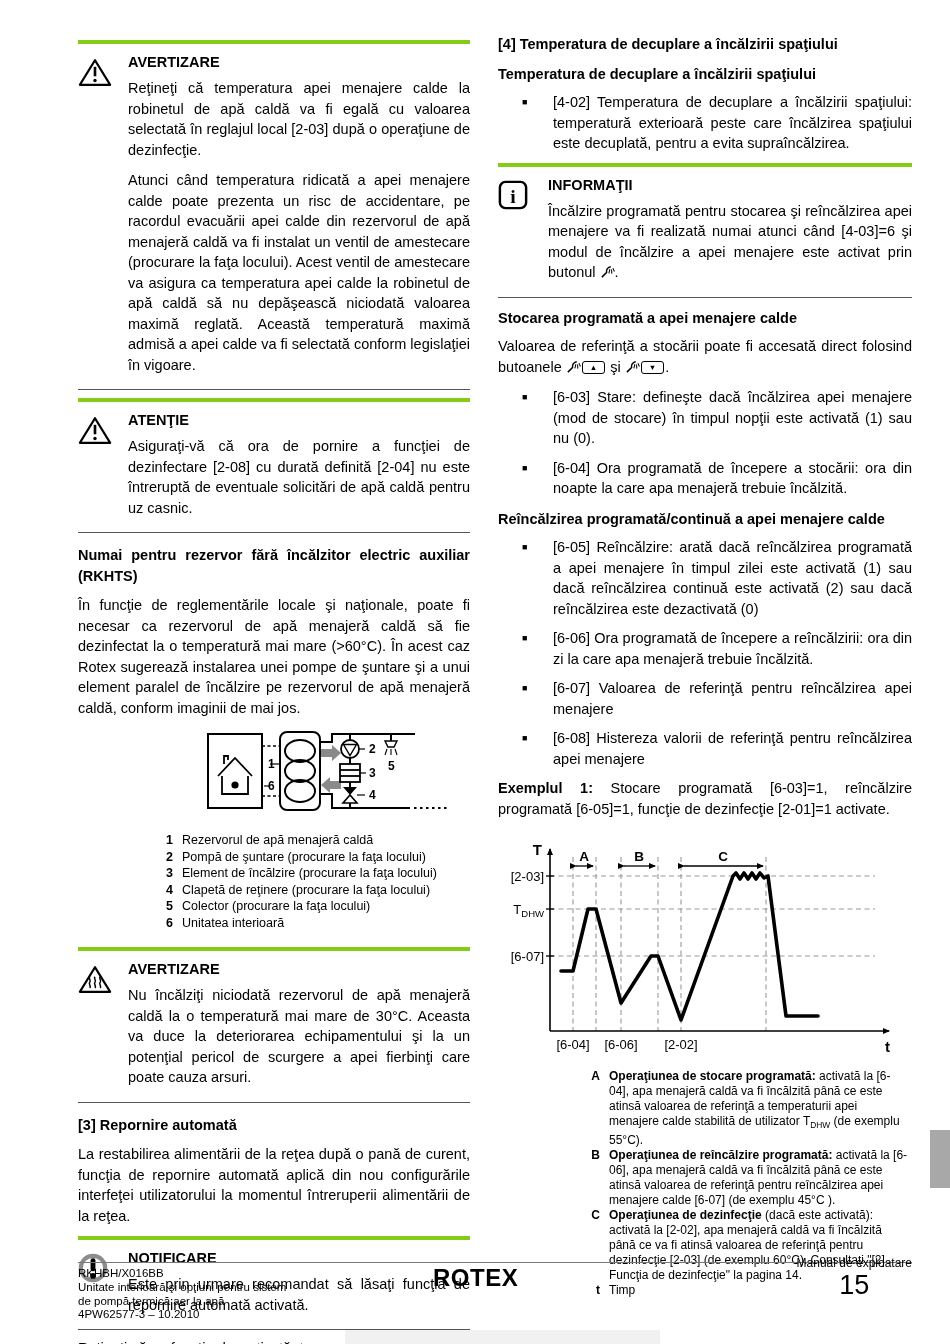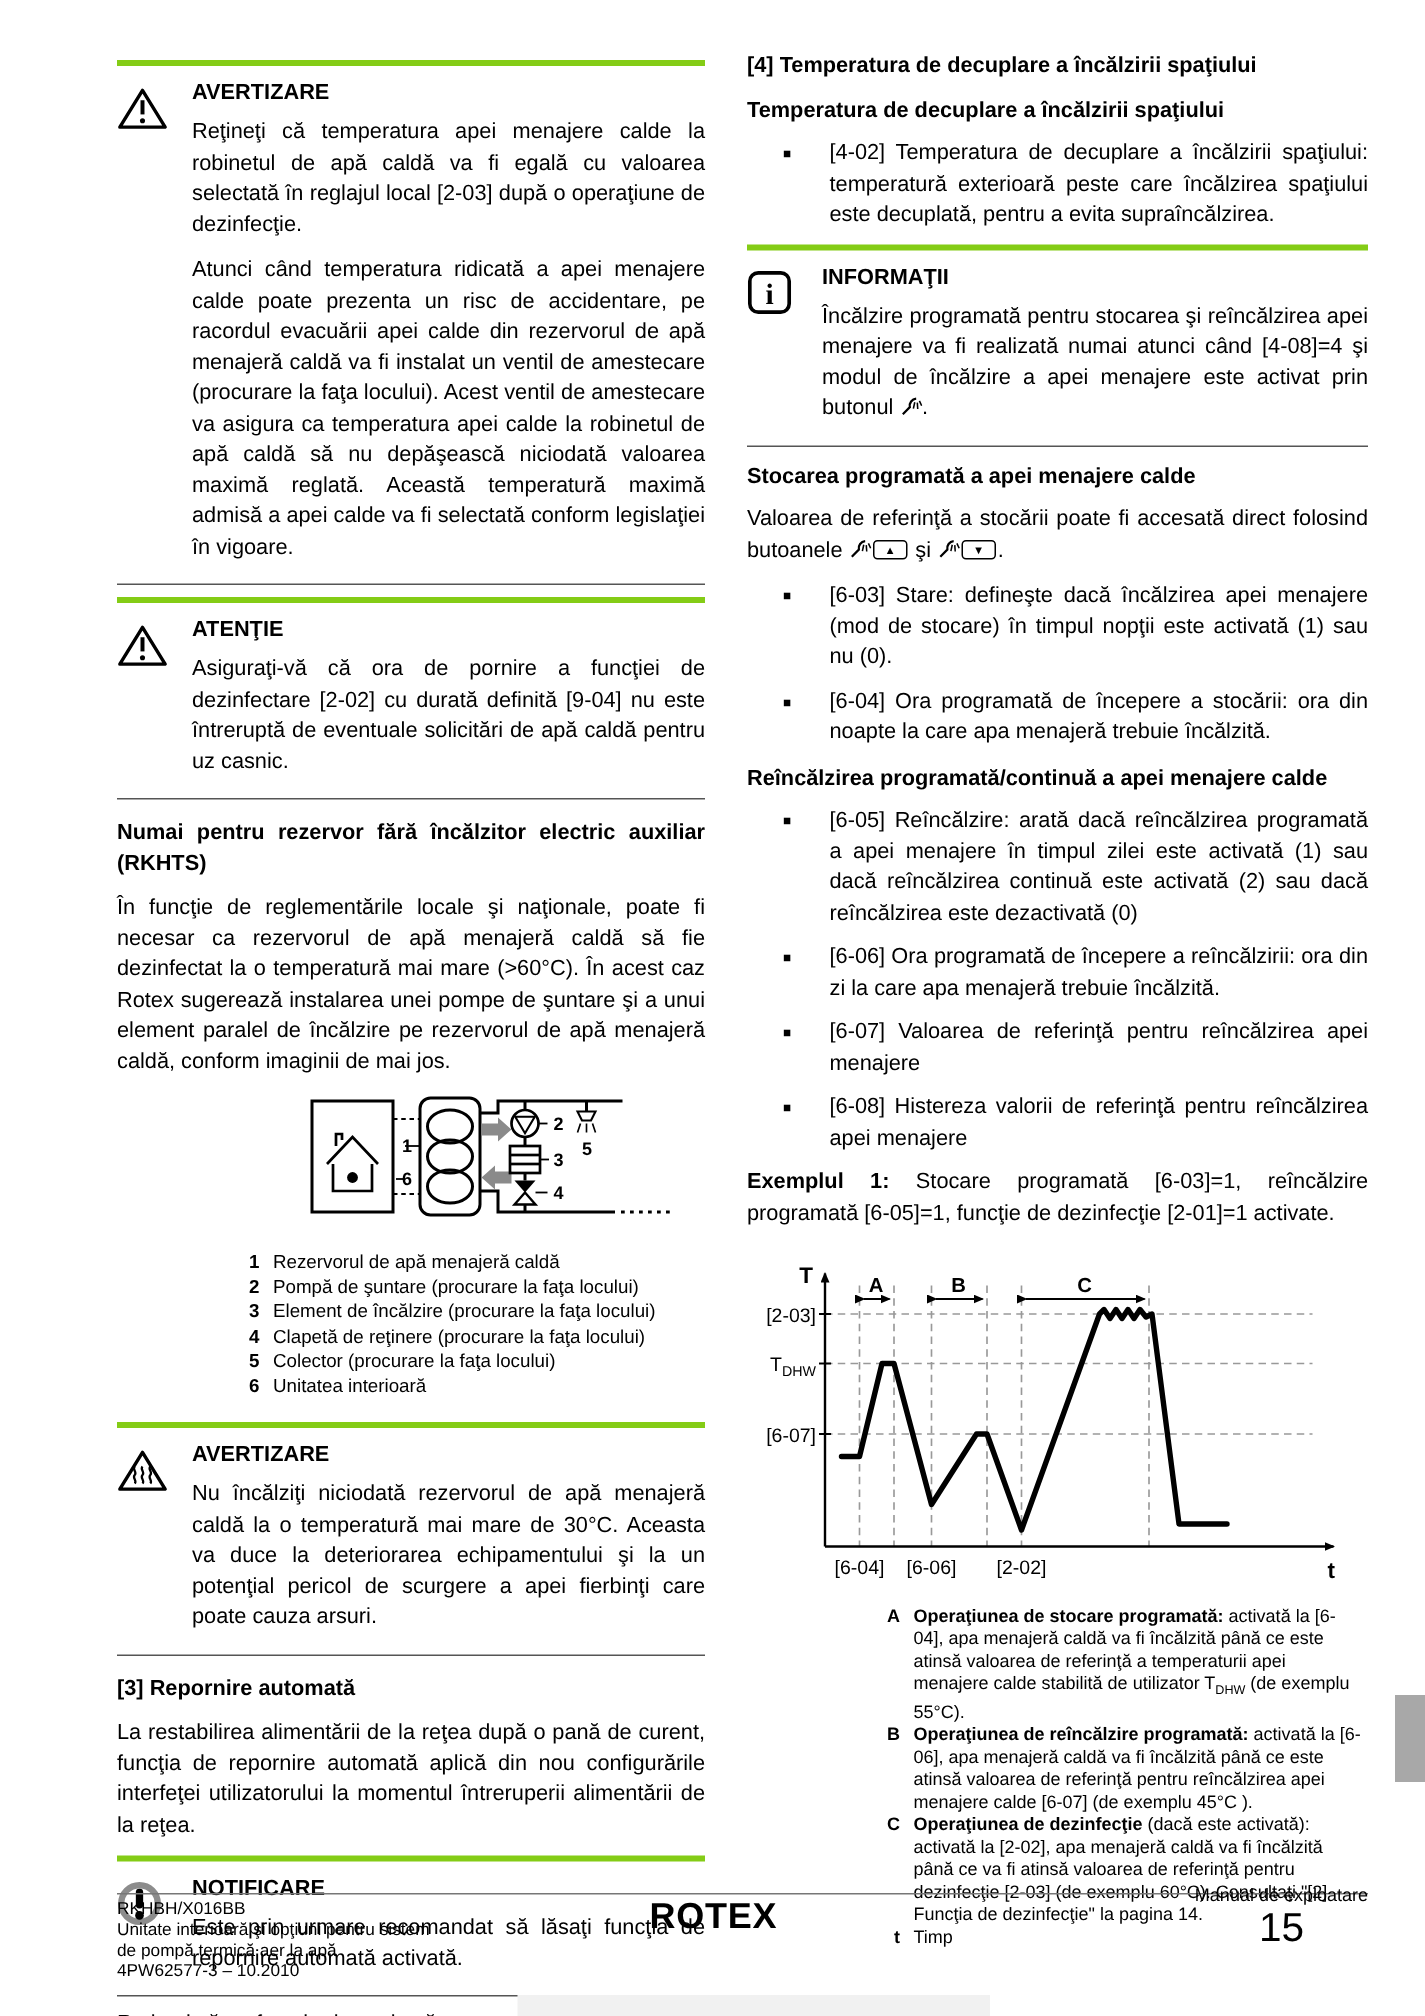--- a/index.html
+++ b/index.html
@@ -71,21 +71,21 @@
   <div class="box">
     <div class="icon-cell">
       <svg width="34" height="31" viewBox="0 0 36 32">
           <path d="M18 3 L34 29 L2 29 Z" fill="none" stroke="#000" stroke-width="2.4" stroke-linejoin="round"></path>
           <rect x="16.6" y="10" width="2.8" height="10" fill="#000"></rect>
           <circle cx="18" cy="24.5" r="1.8" fill="#000"></circle>
         </svg>
     </div>
     <div class="content">
       <div class="box-title">ATENŢIE</div>
-      <p>Asiguraţi-vă că ora de pornire a funcţiei de dezinfectare [2-02] cu durată definită [9-04] nu este întreruptă de eventuale solicitări de apă caldă pentru uz casnic.</p>
+      <p>Asiguraţi-vă că ora de pornire a funcţiei de dezinfectare [2-08] cu durată definită [2-04] nu este întreruptă de eventuale solicitări de apă caldă pentru uz casnic.</p>
     </div>
   </div>
 
   <div class="heading">Numai pentru rezervor fără încălzitor electric auxiliar (RKHTS)</div>
   <p>În funcţie de reglementările locale şi naţionale, poate fi necesar ca rezervorul de apă menajeră caldă să fie dezinfectat la o temperatură mai mare (&gt;60°C). În acest caz Rotex sugerează instalarea unei pompe de şuntare şi a unui element paralel de încălzire pe rezervorul de apă menajeră caldă, conform imaginii de mai jos.</p>
 
   <div class="diagram">
     <svg width="280" height="90" viewBox="0 0 280 90">
       <g stroke="#000" fill="none" stroke-width="2">
         <rect x="28" y="6" width="54" height="74"></rect>
@@ -244,21 +244,21 @@
 
   <div class="box">
     <div class="icon-cell">
       <svg width="30" height="30" viewBox="0 0 32 32">
           <rect x="2" y="2" width="28" height="28" rx="6" fill="none" stroke="#000" stroke-width="2.6"></rect>
           <text x="16" y="24" text-anchor="middle" font-size="21" font-weight="bold" font-family="Liberation Serif, serif">i</text>
         </svg>
     </div>
     <div class="content">
       <div class="box-title">INFORMAŢII</div>
-      <p><span>Încălzire programată pentru stocarea şi reîncălzirea apei menajere va fi realizată numai atunci când [4-08]=4 şi modul de încălzire a apei menajere este activat prin butonul </span><svg class="inline-icn" width="15" height="15" viewBox="0 0 16 16">
+      <p><span>Încălzire programată pentru stocarea şi reîncălzirea apei menajere va fi realizată numai atunci când [4-03]=6 şi modul de încălzire a apei menajere este activat prin butonul </span><svg class="inline-icn" width="15" height="15" viewBox="0 0 16 16">
             <path d="M2 14 L7 9 a5 5 0 0 1 4.5 -6" fill="none" stroke="#000" stroke-width="1.6"></path>
             <g stroke="#000" stroke-width="1.1">
               <path d="M10.5 5.5 L9.5 10"></path>
               <path d="M12.3 5.8 L12.6 10.3"></path>
               <path d="M13.8 4.5 L15.4 8"></path>
             </g>
           </svg><span>.</span></p>
     </div>
   </div>
 

